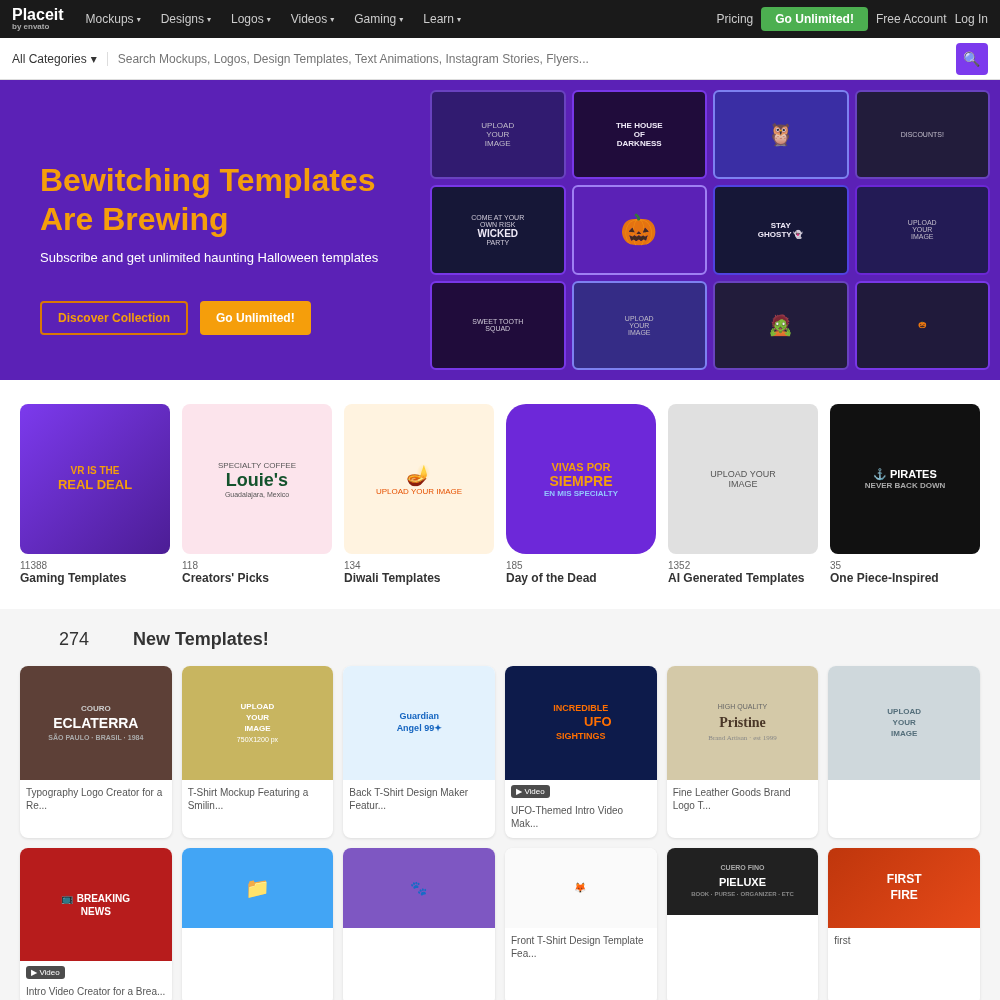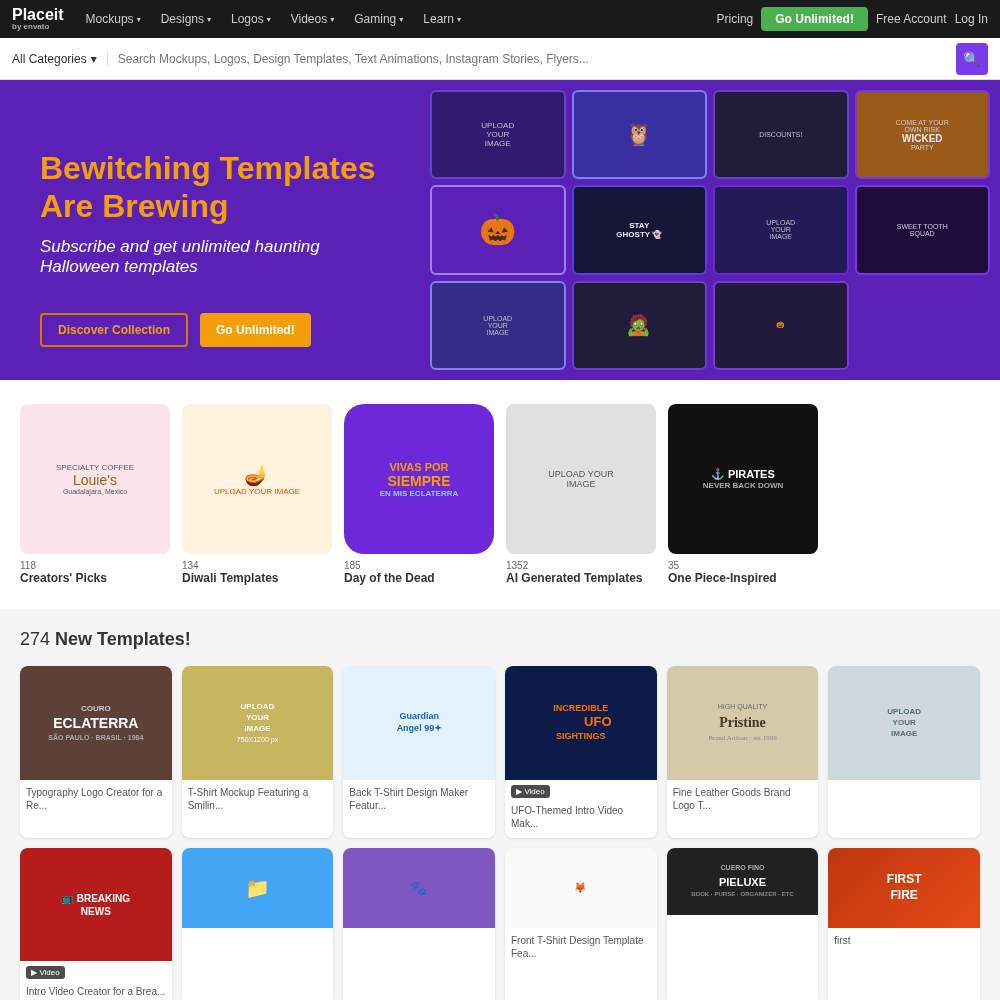--- a/index.html
+++ b/index.html
@@ -19,21 +19,21 @@
     
     .searchbar { background: white; display: flex; align-items: center; padding: 0 12px; height: 42px; border-bottom: 1px solid #ddd; }
     .cat-dropdown { display: flex; align-items: center; gap: 4px; font-size: 12px; color: #333; cursor: pointer; border-right: 1px solid #ddd; padding-right: 10px; margin-right: 10px; white-space: nowrap; }
     .search-input { flex: 1; border: none; outline: none; font-size: 12px; color: #666; }
     .search-btn { background: #7c3aed; border: none; color: white; width: 32px; height: 32px; border-radius: 4px; cursor: pointer; display: flex; align-items: center; justify-content: center; font-size: 14px; }
 
     
     .hero { background: #5b21b6; position: relative; overflow: hidden; height: 300px; display: flex; align-items: center; }
     .hero-content { padding: 30px 40px; z-index: 2; max-width: 420px; }
     .hero-title { color: #f59e0b; font-size: 32px; font-weight: bold; line-height: 1.2; margin-bottom: 12px; margin-top: 36px; }
-    .hero-sub { color: white; font-size: 17px; margin-bottom: 36px; font-style: italic; }
+    .hero-sub { color: white; font-size: 13px; margin-bottom: 36px; }
     .hero-btns { display: flex; gap: 12px; }
     .btn-discover { background: transparent; border: 2px solid #d97706; color: #f59e0b; padding: 8px 16px; border-radius: 4px; font-size: 12px; cursor: pointer; font-weight: bold; }
     .btn-gounlimited { background: #f59e0b; border: none; color: white; padding: 8px 16px; border-radius: 4px; font-size: 12px; cursor: pointer; font-weight: bold; }
     .hero-visual { position: absolute; right: 0; top: 0; bottom: 0; width: 580px; display: grid; grid-template-columns: repeat(4, 1fr); grid-template-rows: repeat(3, 1fr); gap: 6px; padding: 10px; opacity: 0.9; }
     .hero-card { background: rgba(255,255,255,0.15); border-radius: 6px; border: 2px solid rgba(255,255,255,0.3); display: flex; align-items: center; justify-content: center; font-size: 8px; color: white; text-align: center; padding: 4px; overflow: hidden; }
     .hero-card.dark { background: rgba(0,0,0,0.4); }
     .hero-card.pumpkin { background: #7c3aed; font-size: 28px; }
     .hero-card.stay { background: #1e3a5f; }
     .hero-card.owl { background: #3730a3; font-size: 24px; }
 
@@ -47,21 +47,21 @@
     .cat-img.diwali { background: #fff3e0; }
     .cat-img.dotd { background: #6d28d9; border-radius: 20px; }
     .cat-img.ai { background: #e0e0e0; }
     .cat-img.pirates { background: #111; }
     .cat-count { font-size: 10px; color: #666; }
     .cat-name { font-size: 12px; font-weight: bold; color: #333; }
 
     
     .templates { background: #f5f5f5; padding: 20px; }
     .section-title { font-size: 18px; margin-bottom: 16px; color: #333; }
-    .section-title span { font-weight: bold; }
+    .section-title span { font-weight: bold; margin-left: 39px; }
     .template-grid { display: grid; grid-template-columns: repeat(6, 1fr); gap: 10px; }
     .tmpl-card { background: white; border-radius: 8px; overflow: hidden; cursor: pointer; box-shadow: 0 1px 3px rgba(0,0,0,0.1); }
     .tmpl-thumb-div { width: 100%; aspect-ratio: 4/3; display: flex; align-items: center; justify-content: center; font-size: 10px; color: white; text-align: center; padding: 4px; }
     .tmpl-label { padding: 6px 6px 8px; font-size: 10px; color: #555; line-height: 1.3; }
 
     
     .bg-brown { background: #5d4037; }
     .bg-angel { background: #e3f2fd; }
 
     .template-grid-row2 { margin-top: 10px; }
@@ -123,27 +123,30 @@
     <div class="hero-sub">Subscribe and get unlimited haunting Halloween templates</div>
     <div class="hero-btns">
       <button class="btn-discover">Discover Collection</button>
       <button class="btn-gounlimited">Go Unlimited!</button>
     </div>
   </div>
   <div class="hero-visual">
     <div class="hero-card dark" style="background:#2d1b69; border-color:#6b46c1;">
       <div style="color:#ccc; font-size:8px; text-align:center;">UPLOAD<br>YOUR<br>IMAGE</div>
     </div>
+    <div class="hero-card" style="background:#1a0a2e; border-color:#7c3aed;">
+      <div style="color:white; font-size:8px; text-align:center; font-weight:bold;">THE HOUSE<br>OF<br>DARKNESS</div>
+    </div>
     <div class="hero-card owl" style="background:#3730a3; border-color:#818cf8;">
       <span style="font-size:22px;">🦉</span>
     </div>
     <div class="hero-card dark" style="background:#1c1c2e; border-color:#6b46c1;">
       <div style="color:#ccc; font-size:7px; text-align:center;">DISCOUNTS!</div>
     </div>
-    <div class="hero-card dark" style="background:#a16207; border-color:#7c3aed;">
+    <div class="hero-card dark" style="background:#0f172a; border-color:#7c3aed;">
       <div style="color:#ddd; font-size:7px; text-align:center;">COME AT YOUR<br>OWN RISK<br><strong style="color:white;font-size:10px;">WICKED</strong><br>PARTY</div>
     </div>
     <div class="hero-card pumpkin" style="background:#5b21b6; border-color:#a78bfa;">
       <span style="font-size:30px;">🎃</span>
     </div>
     <div class="hero-card stay" style="background:#0f172a; border-color:#4f46e5;">
       <div style="color:white; font-size:8px; text-align:center; font-weight:bold;">STAY<br>GHOSTY 👻</div>
     </div>
     <div class="hero-card dark" style="background:#1e1b4b; border-color:#6d28d9;">
       <div style="color:#ccc; font-size:7px; text-align:center;">UPLOAD<br>YOUR<br>IMAGE</div>
@@ -159,26 +162,33 @@
     </div>
     <div class="hero-card dark" style="background:#1a1a2e; border-color:#7c3aed;">
       <div style="color:#ccc; font-size:7px; text-align:center;">🎃</div>
     </div>
   </div>
 </div>
 
 <div class="categories">
   <div class="cat-grid">
 
+    <div class="cat-card">
+      <div class="cat-img gaming">
+        <div style="color:#f59e0b; font-weight:bold; font-size:10px; text-align:center; padding:6px; line-height:1.3;">VR IS THE<br><span style="font-size:13px; display:block;">REAL DEAL</span></div>
+      </div>
+      <div class="cat-count">11388</div>
+      <div class="cat-name">Gaming Templates</div>
+    </div>
 
     <div class="cat-card">
       <div class="cat-img creators">
         <div style="color:#2e7d32; font-size:9px; text-align:center; padding:4px;">
           <div style="font-size:8px; color:#555;">SPECIALTY COFFEE</div>
-          <div style="font-size:14px; font-weight:normal; color:#a16207;">Louie's</div>
+          <div style="font-size:18px; font-weight:bold; color:#14532d;">Louie's</div>
           <div style="font-size:7px; color:#555;">Guadalajara, Mexico</div>
         </div>
       </div>
       <div class="cat-count">118</div>
       <div class="cat-name">Creators' Picks</div>
     </div>
 
     <div class="cat-card">
       <div class="cat-img diwali">
         <div style="color:#e65100; font-size:9px; text-align:center; padding:4px;">
@@ -188,21 +198,21 @@
       </div>
       <div class="cat-count">134</div>
       <div class="cat-name">Diwali Templates</div>
     </div>
 
     <div class="cat-card">
       <div class="cat-img dotd">
         <div style="color:#f59e0b; font-size:9px; text-align:center; padding:4px; font-weight:bold;">
           <div style="font-size:11px;">VIVAS POR</div>
           <div style="font-size:14px; color:#f59e0b;">SIEMPRE</div>
-          <div style="font-size:8px; color:#93c5fd;">EN MIS ECLATERRA</div>
+          <div style="font-size:8px; color:#93c5fd;">EN MIS SPECIALTY</div>
         </div>
       </div>
       <div class="cat-count">185</div>
       <div class="cat-name">Day of the Dead</div>
     </div>
 
     <div class="cat-card">
       <div class="cat-img ai" style="background:#e0e0e0; position:relative;">
         <div style="font-size:9px; text-align:center; color:#555; padding:4px;">UPLOAD YOUR<br>IMAGE</div>
       </div>

